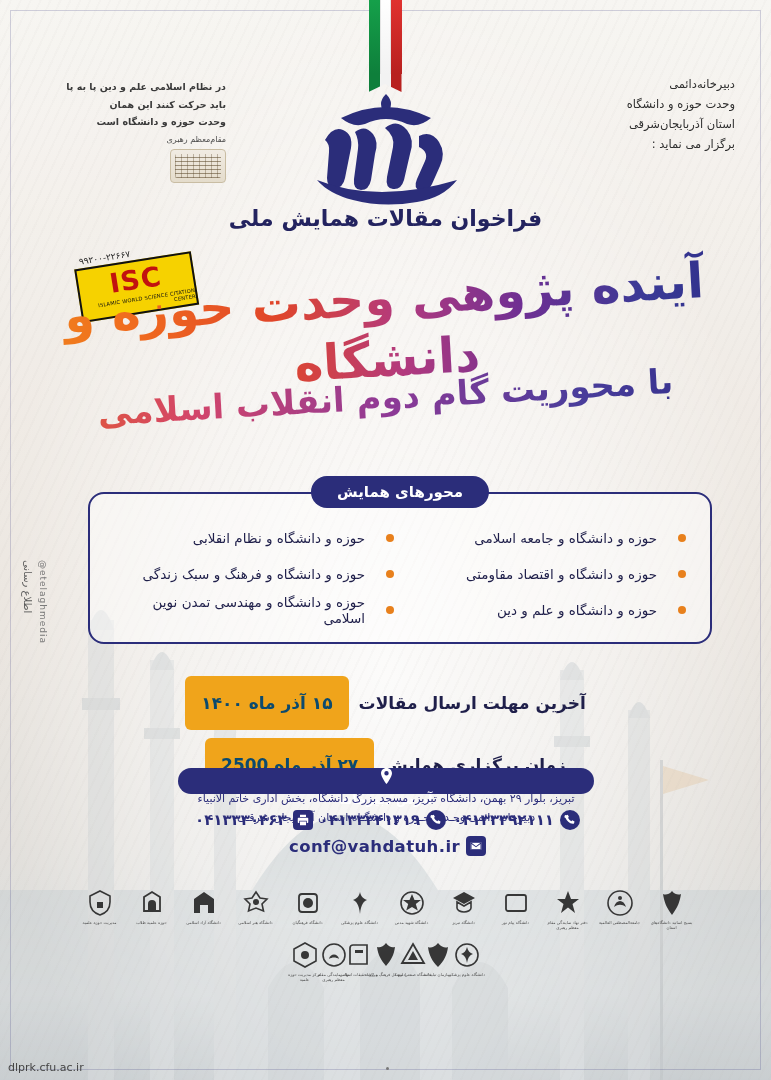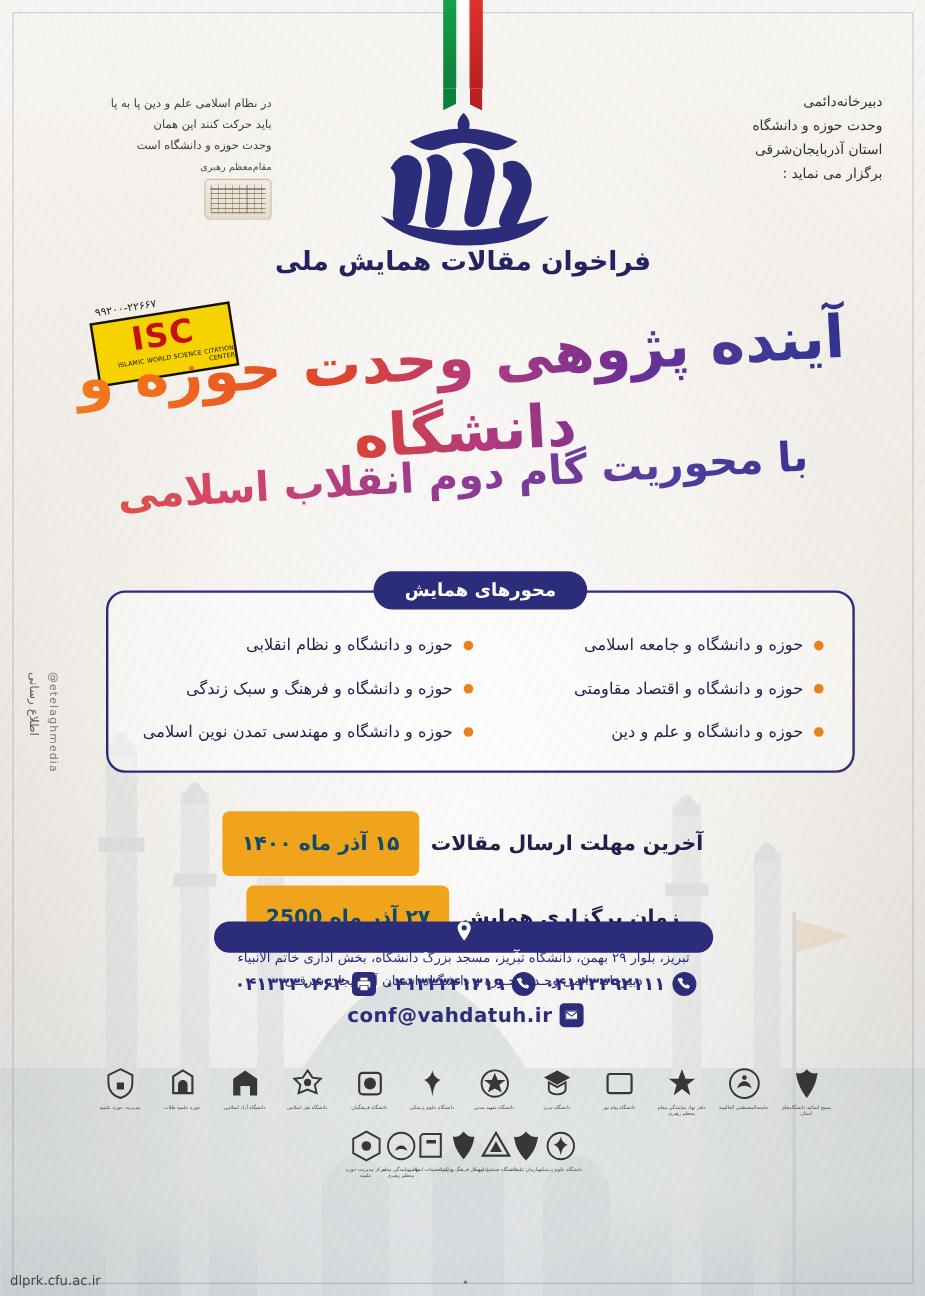--- a/index.html
+++ b/index.html
@@ -53,21 +53,21 @@
 
   
   .top-right-text {
     position: absolute; top: 74px; right: 36px; width: 180px;
     text-align: right; color: #2f2f2f; font-size: 11.5px; line-height: 1.75;
     direction: rtl;
   }
   .top-left-block {
     position: absolute; top: 78px; left: 36px; width: 190px; text-align: left; direction: rtl;
   }
-  .top-left-text { font-size: 9.5px; line-height: 1.85; color: #3a3a3a; text-align: justify; }
+  .top-left-text { font-size: 9.5px; line-height: 1.85; color: #3a3a3a; text-align: justify; font-weight: bold; }
   .leader-sig { margin-top: 4px; font-size: 8px; color: #4a4a4a; text-align: right; }
   .leader-stamp {
     margin-top: 5px; width: 56px; height: 34px; border-radius: 4px;
     background: linear-gradient(180deg,#f1ece3,#e4dccb);
     border: 1px solid #c9bda3; position: relative; overflow: hidden;
   }
   .leader-stamp::after {
     content: ""; position: absolute; inset: 4px;
     background:
       repeating-linear-gradient(0deg, rgba(90,70,40,0.55) 0 1px, rgba(0,0,0,0) 1px 4px),
@@ -133,21 +133,21 @@
     background: #2b2d7a; color: #fff; font-size: 15px; font-weight: 700;
     padding: 7px 26px; border-radius: 16px; white-space: nowrap;
   }
   .axes-grid {
     position: absolute; inset: 26px 18px 14px 18px;
     display: grid; grid-template-columns: 1fr 1fr; grid-auto-rows: 1fr;
     direction: rtl;
   }
   .axis-item {
     display: flex; align-items: center; justify-content: flex-start;
-    gap: 9px; font-size: 13.5px; color: #1f1f4a; padding: 0 6px;
+    gap: 21px; font-size: 13.5px; color: #1f1f4a; padding: 0 6px;
     direction: rtl;
   }
   .axis-dot { width: 8px; height: 8px; border-radius: 50%; background: #e8801c; flex: none; }
 
   
   .dates { position: absolute; left: 0; right: 0; top: 676px; }
   .date-row {
     display: flex; align-items: center; justify-content: center; gap: 10px;
     direction: rtl; margin-bottom: 8px;
   }

